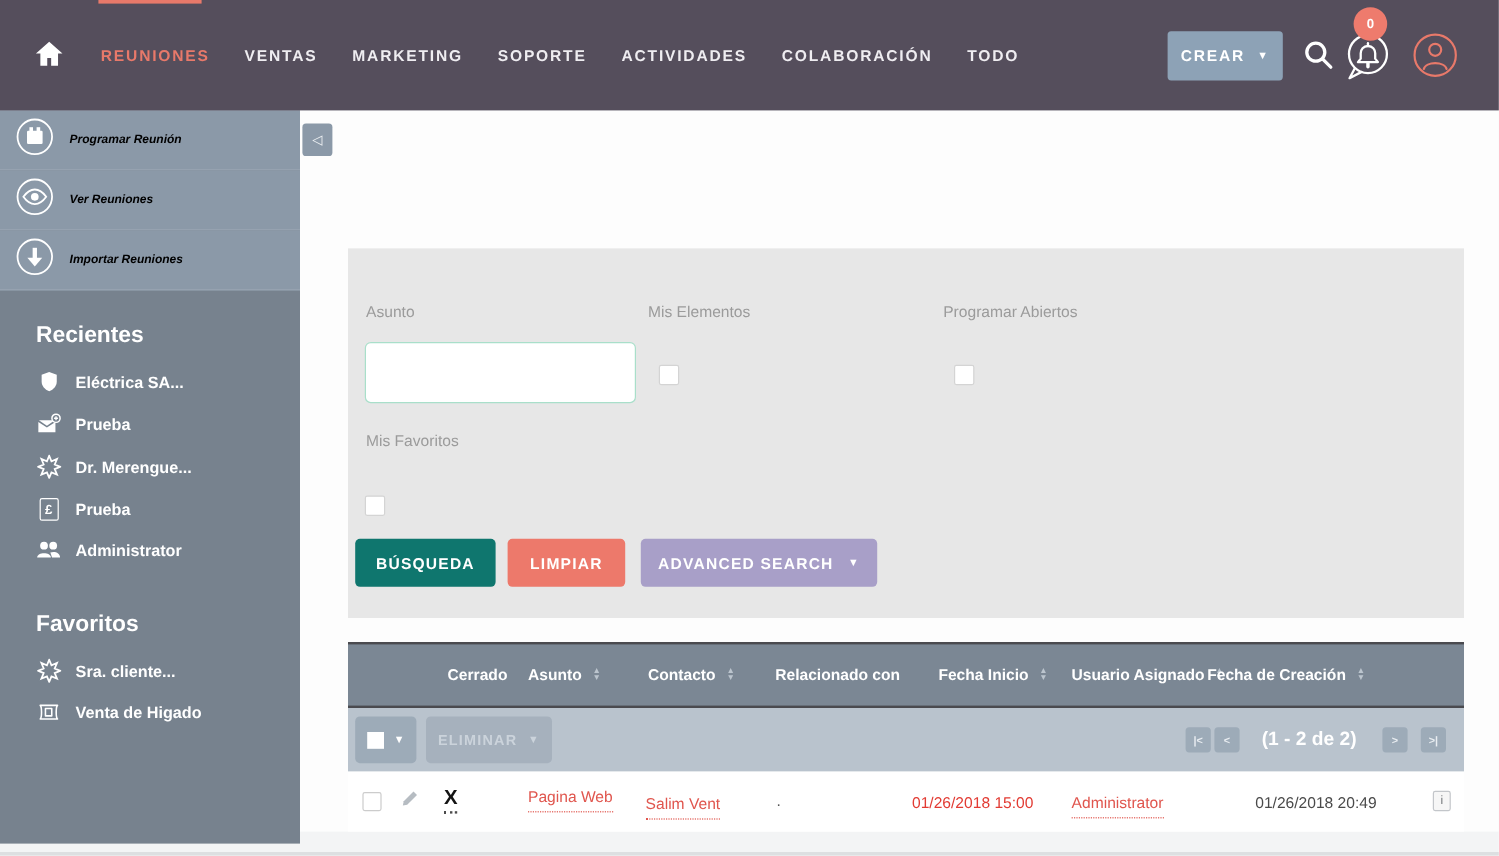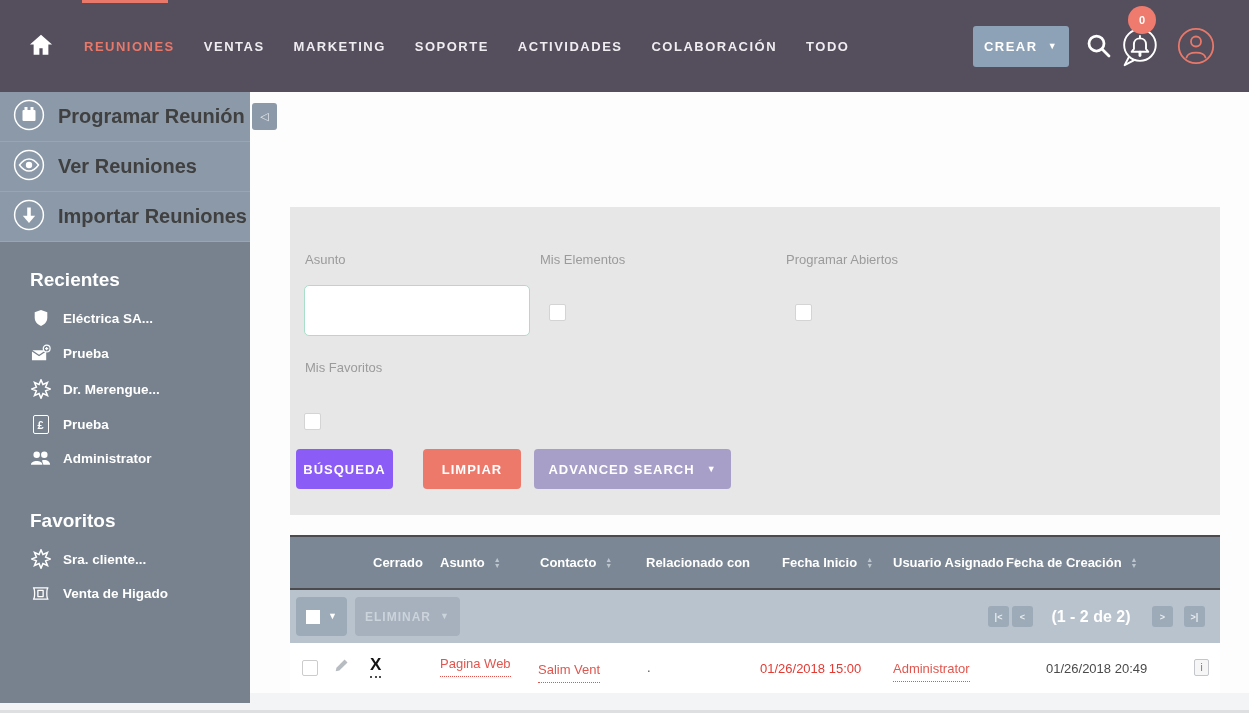--- a/index.html
+++ b/index.html
@@ -25,21 +25,21 @@
   .search-btn { position:absolute; left:1083px; top:31px; width:32px; height:32px; background:none; border:none; cursor:pointer; }
   .bell-wrap { position:absolute; left:1116px; top:23px; width:46px; height:46px; cursor:pointer; }
   .badge { position:absolute; left:12px; top:-17px; width:28px; height:28px; border-radius:50%; background:#ee7b6d;
     color:#fff; font-size:11px; font-weight:bold; display:flex; align-items:center; justify-content:center; z-index:2; }
   .profile-btn { position:absolute; left:1177px; top:27px; width:38px; height:38px; background:none; border:none; cursor:pointer; }
 
   
   .sidebar { position:absolute; left:0; top:92px; width:250px; height:611px; background:#77828e; z-index:4; }
   .side-action { height:50px; background:#8b99a8; display:flex; align-items:center; gap:13px; padding-left:13px;
     border-bottom:1px solid #9aa5b2; cursor:pointer; }
-  .side-action .lbl { color:#404040; font-size:20px; font-weight:bold; }
+  .side-action .lbl { color:#000000; font-size:10px; font-weight:bold;font-style:italic; }
   .side-section-title { color:#fff; font-weight:bold; font-size:19px; margin:27px 0 9px 30px; }
   .side-list { display:block; }
   .side-item { display:flex; align-items:center; gap:12px; padding:8px 0 8px 30px; color:#fff; font-size:13.5px; font-weight:bold; cursor:pointer; }
   .side-item .ic { width:21px; display:flex; justify-content:center; flex:0 0 21px; }
   .fav-title { margin-top:36px; }
   .pound-box { width:16px; height:19px; border:1.7px solid #fff; border-radius:2px; color:#fff; font-size:11px; font-weight:bold;
     display:flex; align-items:center; justify-content:center; }
   .collapse-btn { position:absolute; left:252px; top:103px; width:25px; height:27px; background:#8b99a8; border:none; border-radius:3px;
     color:#eef1f3; font-size:11px; display:flex; align-items:center; justify-content:center; cursor:pointer; z-index:5; }
 
@@ -54,21 +54,21 @@
     background:#fff; font-size:14px; padding:0 10px; font-family:inherit; color:#444; outline:none; }
   .lbl-mis-elementos { left:250px; top:45px; }
   .cb { position:absolute; width:17px; height:17px; background:#fff; border:1px solid #d4d4d4; border-radius:2px; cursor:pointer; }
   .cb-mis-elementos { left:259px; top:97px; }
   .lbl-elementos-abiertos { left:496px; top:45px; }
   .cb-elementos-abiertos { left:505px; top:97px; }
   .lbl-mis-favoritos { left:15px; top:153px; }
   .cb-mis-favoritos { left:14px; top:206px; }
   .pbtn { position:absolute; top:242px; height:40px; border:none; border-radius:4px; color:#fff; font-weight:bold; font-size:13px;
     letter-spacing:1px; font-family:inherit; cursor:pointer; display:flex; align-items:center; justify-content:center; gap:12px; }
-  .btn-busqueda { left:6px; width:97px; background:#8b5cf6; }
+  .btn-busqueda { left:6px; width:117px; background:#0f766e; }
   .btn-limpiar { left:133px; width:98px; background:#ed796b; }
   .btn-advanced { left:244px; width:197px; background:#a89fc8; }
 
   
   .tablewrap { position:absolute; left:40px; top:443px; width:930px; }
   .thead { position:relative; height:55px; background:#7b8794; border-top:2px solid #4a4a4f; border-bottom:2px solid #4a4a4f; }
   .th { position:absolute; top:0; height:100%; display:flex; align-items:center; gap:9px; color:#fff; font-size:13px; font-weight:bold;
     background:none; border:none; font-family:inherit; cursor:pointer; }
   .th-0 { left:83px; } .th-1 { left:150px; } .th-2 { left:250px; } .th-3 { left:356px; }
   .th-4 { left:468px;margin-left:24px; } .th-5 { left:603px; } .th-6 { left:716px; }

